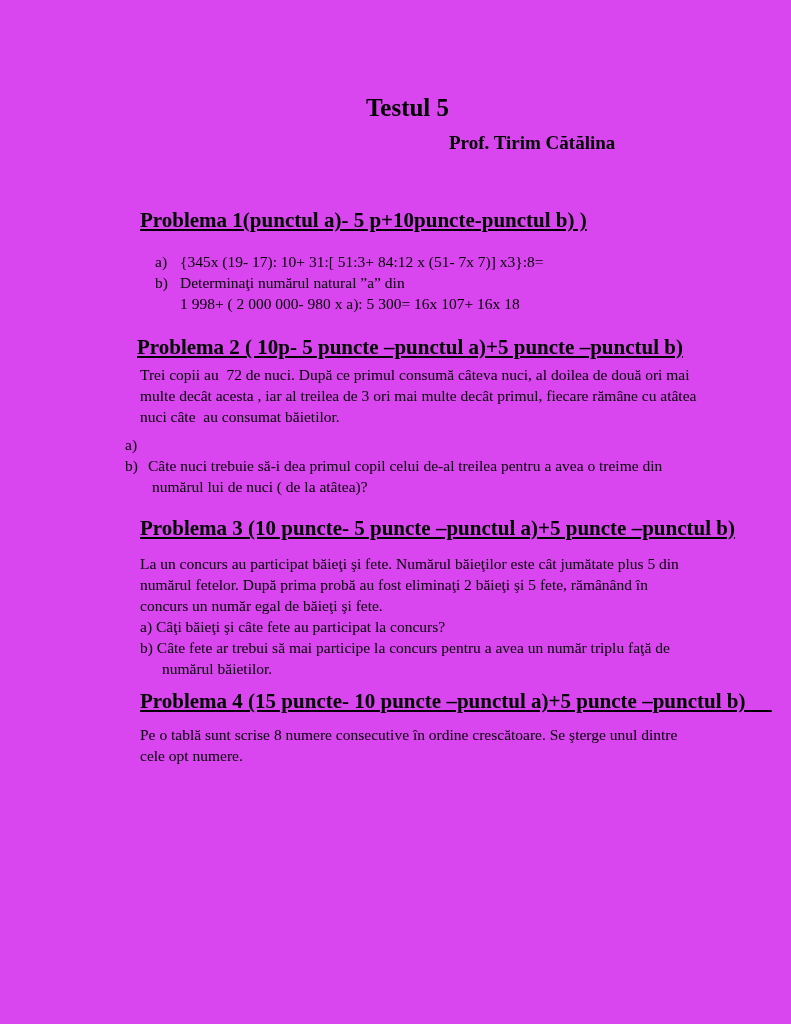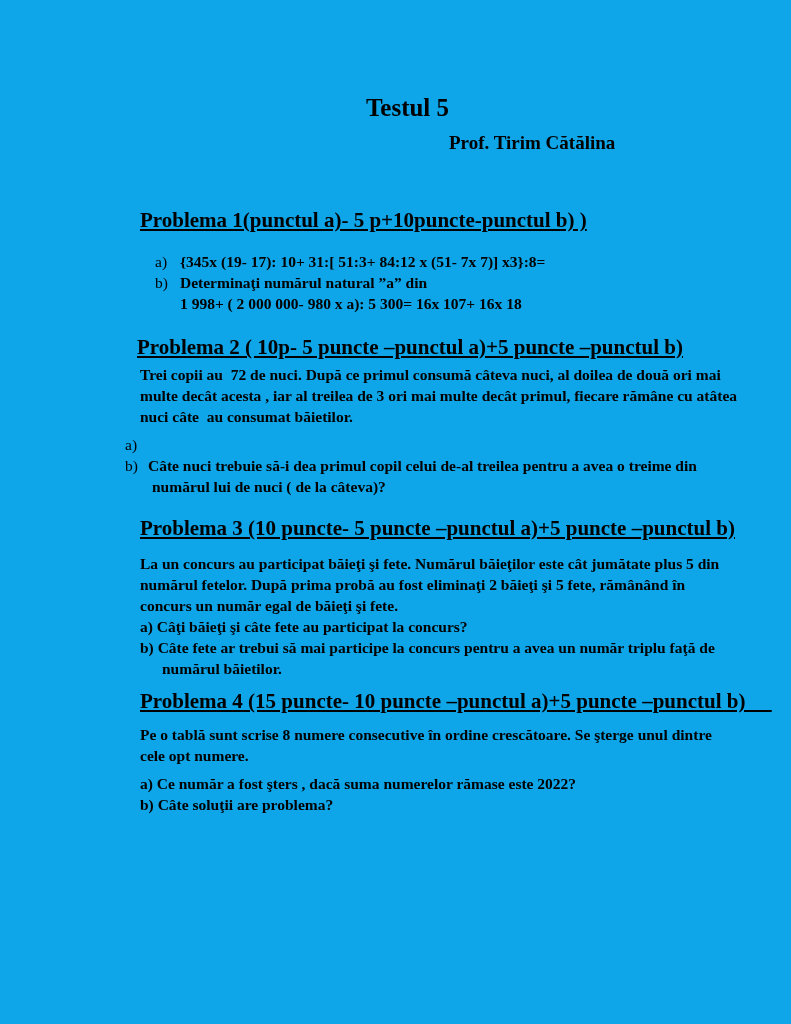--- a/index.html
+++ b/index.html
@@ -1,20 +1,20 @@
 <!DOCTYPE html>
 <html><head>
 <meta charset="utf-8">
 <style>
   html, body { margin: 0; padding: 0; background: #e8e8e8; }
   .page {
     position: relative;
     width: 791px;
     height: 1024px;
-    background: #0ea5e9;
+    background: #d946ef;
     font-family: "Liberation Serif", "DejaVu Serif", serif;
     color: #000000;
     overflow: hidden;
   }
   .doc-title {
     position: absolute;
     top: 93px; left: 140px; width: 535px;
     text-align: center;
     font-size: 25px; font-weight: bold;
     white-space: pre; line-height: 29px;
@@ -31,21 +31,21 @@
     text-decoration: underline;
     white-space: pre; line-height: 21px;
   }
   .block { position: absolute; font-size: 15.5px; line-height: 21px; }
   .row { display: flex; }
   .lbl { flex: 0 0 auto; white-space: pre; }
   .w25 { width: 25px; }
   .w23 { width: 23px; }
   .w27 { width: 27px; }
   .w22 { width: 22px; }
-  .t { white-space: pre; font-weight: bold; }
+  .t { white-space: pre; }
 </style>
 </head>
 <body>
 
 <div class="page">
 
   <div class="doc-title">Testul 5</div>
   <div class="doc-author">Prof. Tirim Cătălina</div>
 
   <div class="heading" style="top:210px; left:140px">Problema 1(punctul a)- 5 p+10puncte-punctul b) )</div>
@@ -79,21 +79,21 @@
   <div class="block" style="top:434px; left:125px">
     <div class="row">
       <span class="lbl w23">a)</span>
     </div>
     <div class="row">
       <span class="lbl w23">b)</span>
         <span class="t">Câte nuci trebuie să-i dea primul copil celui de-al treilea pentru a avea o treime din</span>
     </div>
     <div class="row">
       <span class="lbl w27"></span>
-        <span class="t">numărul lui de nuci ( de la câteva)?</span>
+        <span class="t">numărul lui de nuci ( de la atâtea)?</span>
     </div>
   </div>
 
   <div class="heading" style="top:518px; left:140px">Problema 3 (10 puncte- 5 puncte –punctul a)+5 puncte –punctul b)</div>
   <div class="block" style="top:553px; left:140px">
     <div class="row">
         <span class="t">La un concurs au participat băieţi şi fete. Numărul băieţilor este cât jumătate plus 5 din</span>
       </div>
     <div class="row">
         <span class="t">numărul fetelor. După prima probă au fost eliminaţi 2 băieţi şi 5 fete, rămânând în</span>
@@ -115,22 +115,14 @@
 
   <div class="heading" style="top:691px; left:140px">Problema 4 (15 puncte- 10 puncte –punctul a)+5 puncte –punctul b)     </div>
   <div class="block" style="top:724px; left:140px">
     <div class="row">
         <span class="t">Pe o tablă sunt scrise 8 numere consecutive în ordine crescătoare. Se şterge unul dintre</span>
       </div>
     <div class="row">
         <span class="t">cele opt numere.</span>
       </div>
   </div>
-  <div class="block" style="top:773px; left:140px">
-    <div class="row">
-        <span class="t">a) Ce număr a fost şters , dacă suma numerelor rămase este 2022?</span>
-      </div>
-    <div class="row">
-        <span class="t">b) Câte soluţii are problema?</span>
-      </div>
-  </div>
 
 </div>
 
 </body></html>

